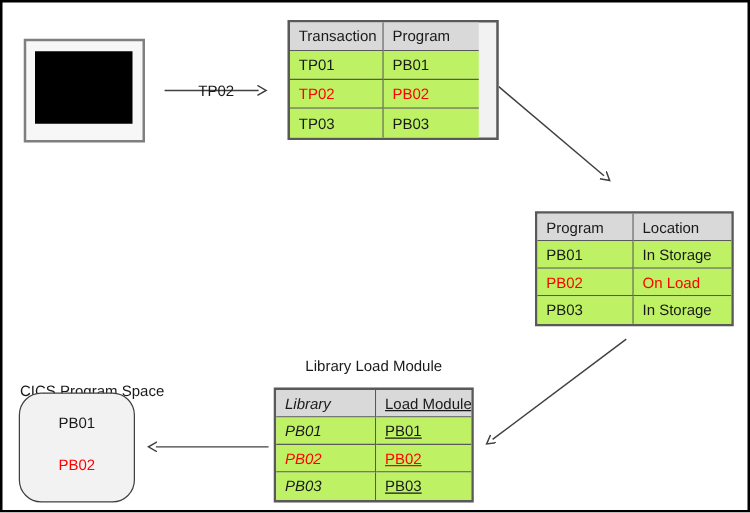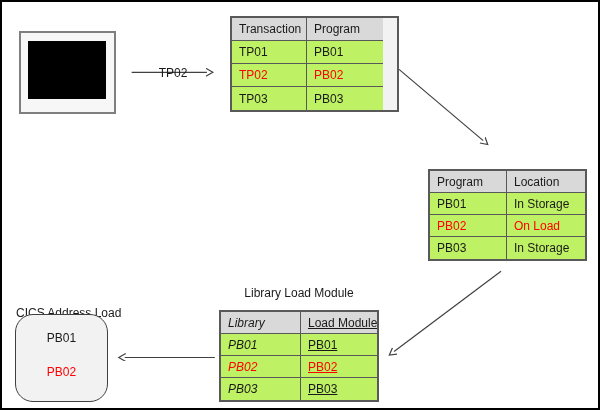--- a/index.html
+++ b/index.html
@@ -124,19 +124,19 @@
     <div class="tr">
       <div class="td c1 red">PB02</div>
       <div class="td c2 red">PB02</div>
     </div>
     <div class="tr">
       <div class="td c1">PB03</div>
       <div class="td c2">PB03</div>
     </div>
   </div>
 
-  <div class="lbl" style="left:14px; top:288px;">CICS Address Load</div>
+  <div class="lbl" style="left:14px; top:288px;">CICS Program Space</div>
   <div class="cics-box">
     <div class="cics-item" style="top:16px;">PB01</div>
     <div class="cics-item red" style="top:50px;">PB02</div>
   </div>
 
 </div>
 
 </body></html>

